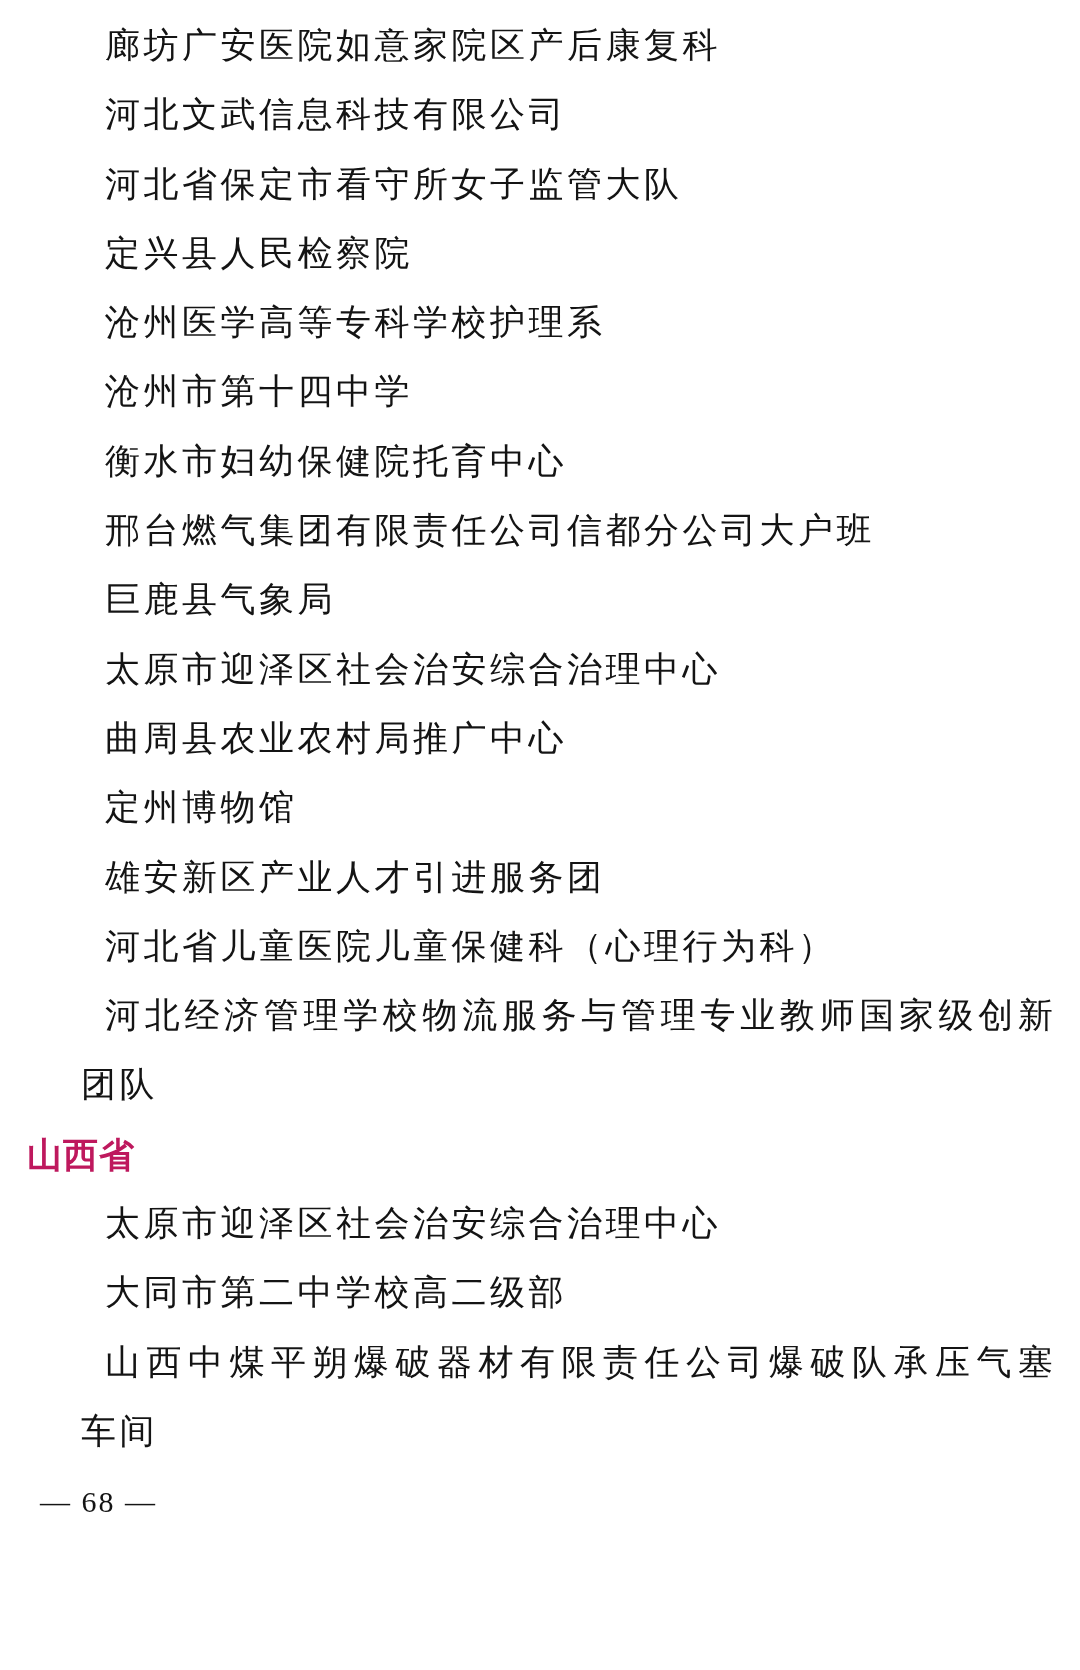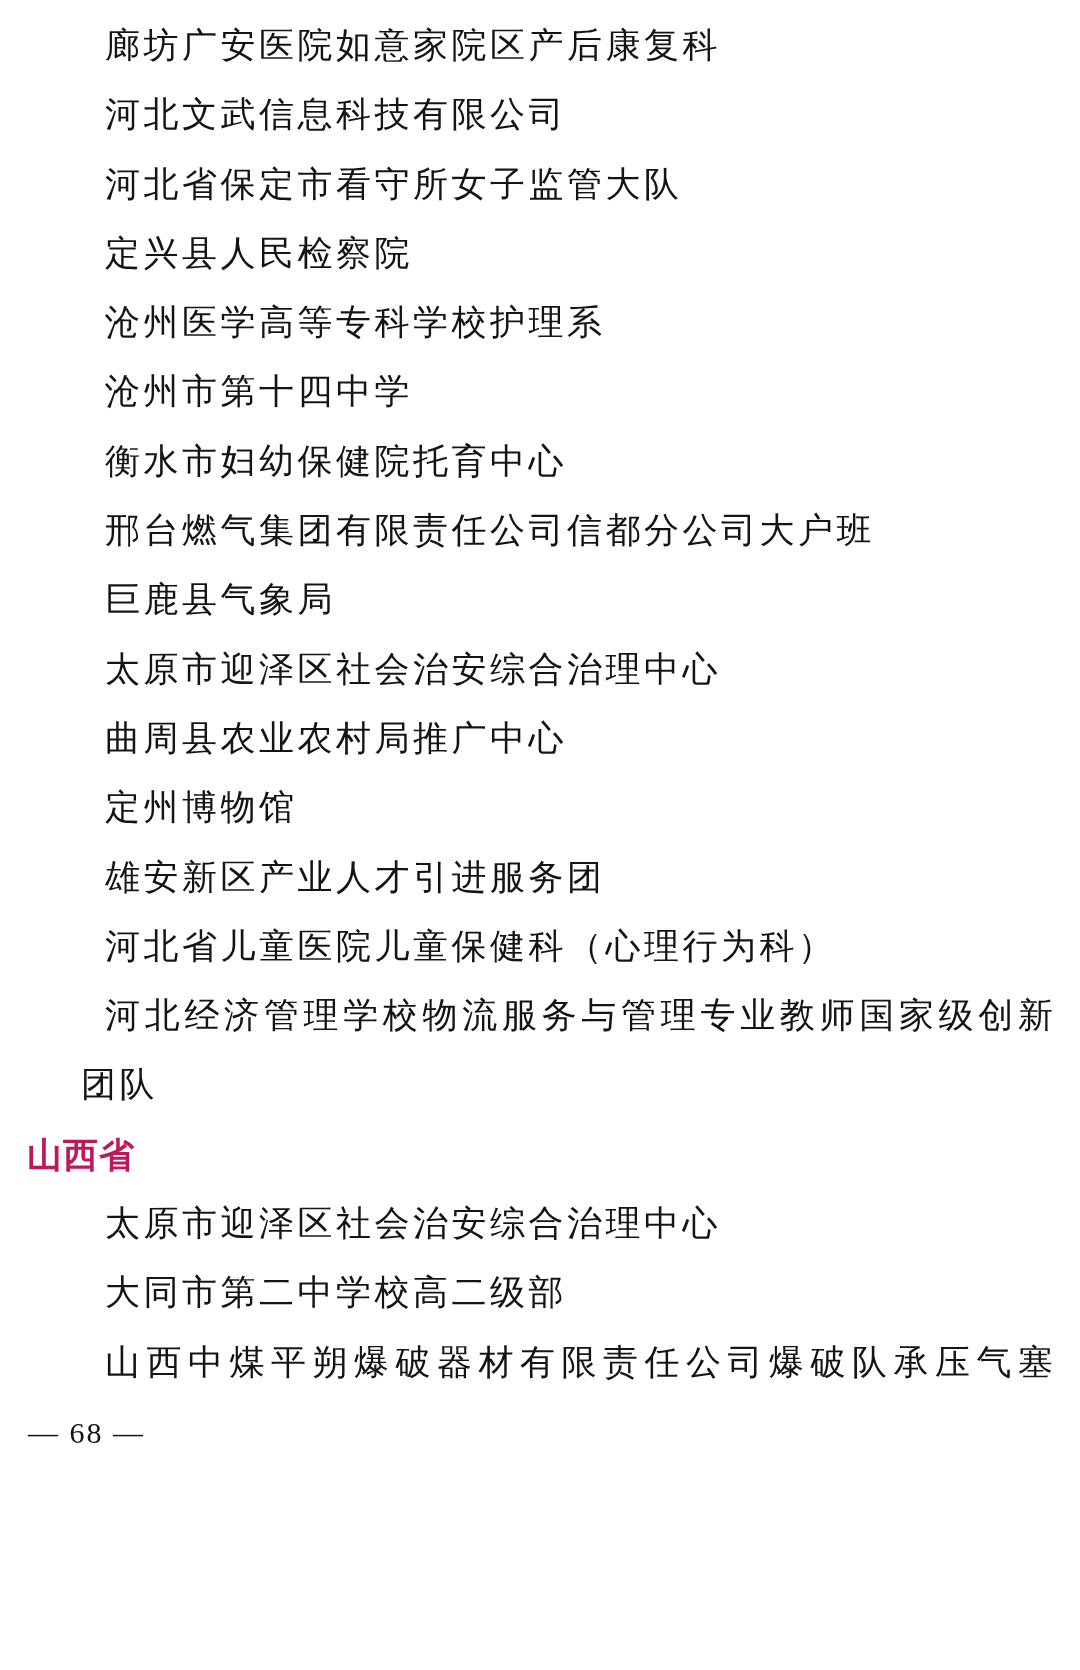--- a/index.html
+++ b/index.html
@@ -42,21 +42,21 @@
   }
   .header {
     margin-left: 27px;
     font-family: "Liberation Sans", "DejaVu Sans", sans-serif;
     font-weight: 700;
     font-size: 35px;
     letter-spacing: 1px;
     color: #be185d;
   }
   .footer {
-    margin-left: 28px;
+    margin-left: 40px;
     margin-top: 16px;
     height: 40px;
     line-height: 40px;
     font-size: 30px;
     letter-spacing: 2px;
     font-family: "Liberation Serif", "DejaVu Serif", serif;
     color: #141414;
   }
 </style>
 </head>
@@ -77,17 +77,18 @@
       <div class="line item-first">曲周县农业农村局推广中心</div>
       <div class="line item-first">定州博物馆</div>
       <div class="line item-first">雄安新区产业人才引进服务团</div>
       <div class="line item-first">河北省儿童医院儿童保健科（心理行为科）</div>
       <div class="line item-first justified">河北经济管理学校物流服务与管理专业教师国家级创新</div>
       <div class="line item-cont">团队</div>
       <div class="line header">山西省</div>
       <div class="line item-first">太原市迎泽区社会治安综合治理中心</div>
       <div class="line item-first">大同市第二中学校高二级部</div>
       <div class="line item-first justified">山西中煤平朔爆破器材有限责任公司爆破队承压气塞</div>
+      <div class="line item-cont">车间</div>
     </div>
   <div class="footer">
     <span>— 68 —</span>
   </div>
 </div>
 
 </body></html>

